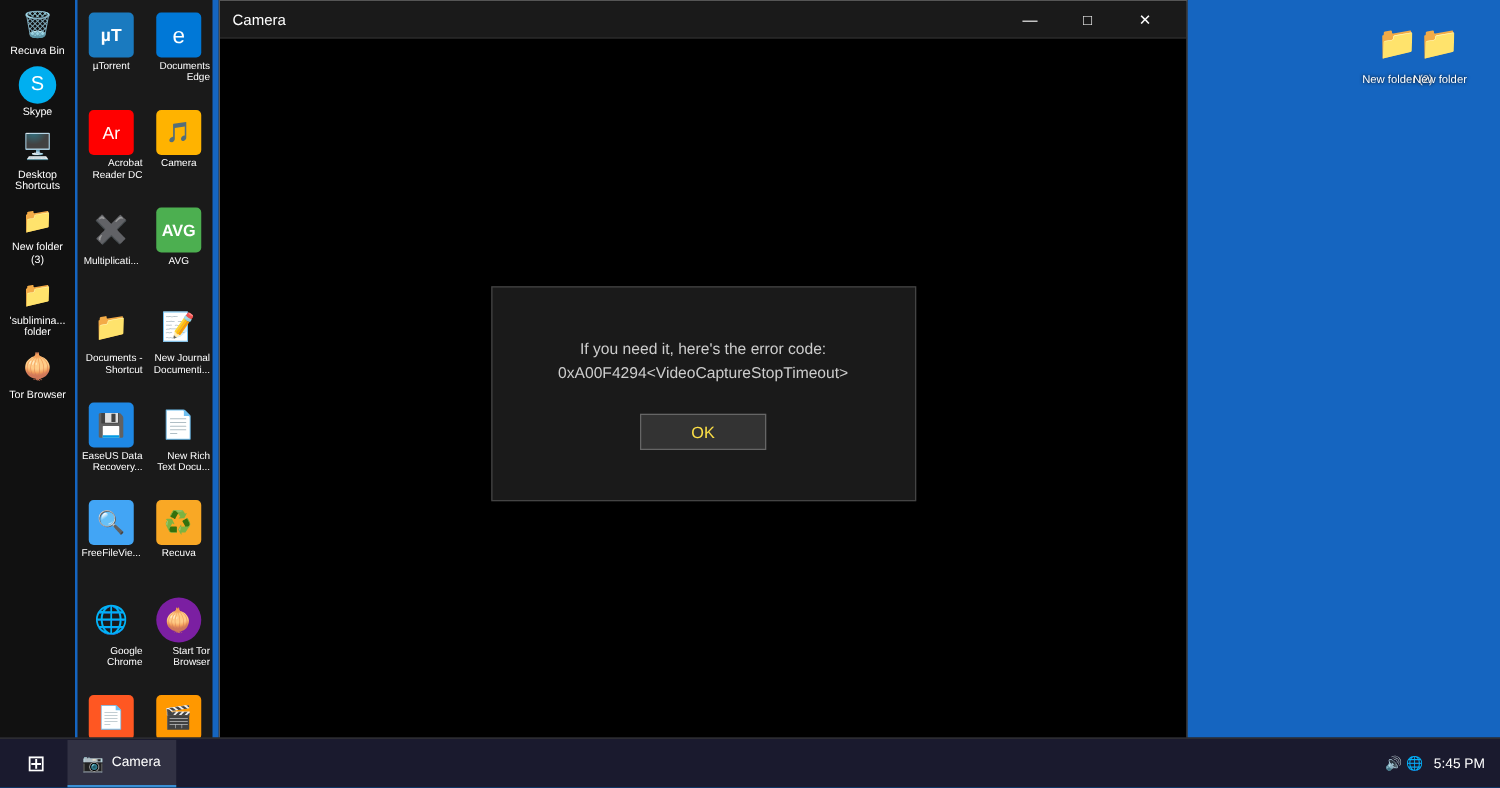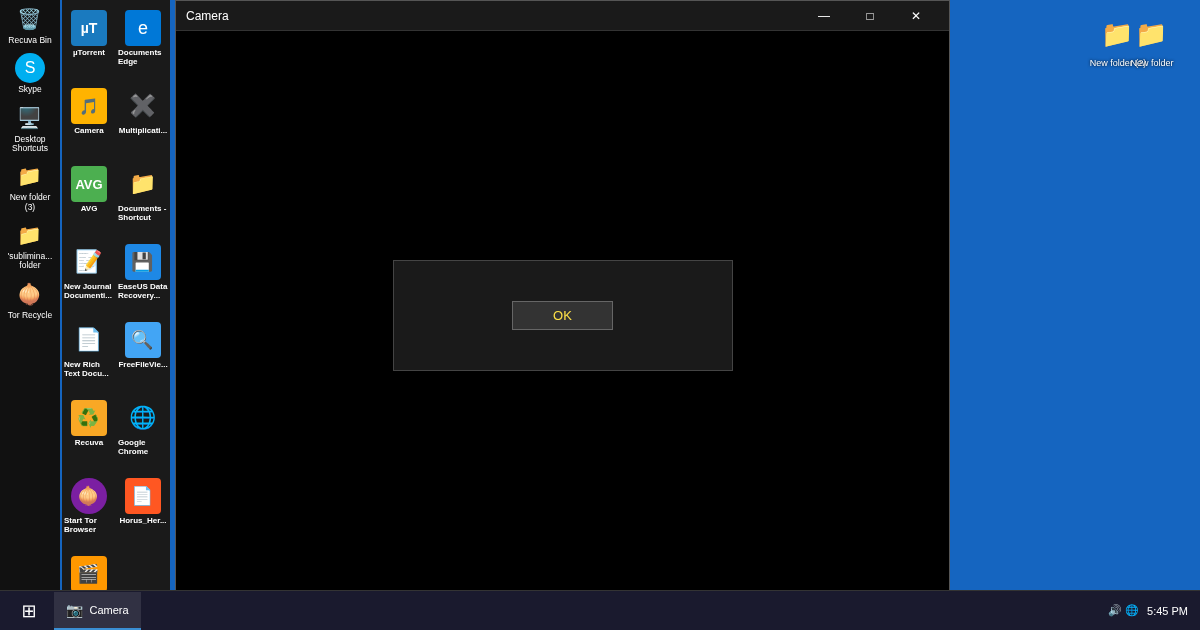--- a/index.html
+++ b/index.html
@@ -91,25 +91,24 @@
       width: 36px;
       height: 36px;
       display: flex;
       align-items: center;
       justify-content: center;
       font-size: 22px;
       margin-bottom: 3px;
     }
     .icon2 .icon-label2 {
       font-size: 8px;
-      text-align: left;
+      text-align: right;
       line-height: 1.1;
       color: #fff;
       word-break: break-word;
-      font-weight: bold;
     }
 
     
     .camera-window {
       position: absolute;
       top: 0;
       left: 175px;
       width: 775px;
       height: 600px;
       background: #000;
@@ -304,32 +303,36 @@
     <div class="desktop-icon">
       <div class="icon-img">📁</div>
       <span class="icon-label">New folder (3)</span>
     </div>
     <div class="desktop-icon">
       <div class="icon-img">📁</div>
       <span class="icon-label">'sublimina... folder</span>
     </div>
     <div class="desktop-icon">
       <div class="icon-img">🧅</div>
-      <span class="icon-label">Tor Recycle</span>
+      <span class="icon-label">Tor Browser</span>
     </div>
   </div>
 
   <div class="icon-panel-2">
     <div class="icon2">
       <div class="icon-img2" style="background:#1a7abf;border-radius:4px;color:#fff;font-weight:bold;font-size:14px;">µT</div>
       <span class="icon-label2">µTorrent</span>
     </div>
     <div class="icon2">
       <div class="icon-img2" style="background:#0078D7;border-radius:4px;color:#fff;font-size:18px;">e</div>
       <span class="icon-label2">Documents Edge</span>
+    </div>
+    <div class="icon2">
+      <div class="icon-img2" style="background:#FF0000;border-radius:4px;color:#fff;font-size:14px;">Ar</div>
+      <span class="icon-label2">Acrobat Reader DC</span>
     </div>
     <div class="icon2">
       <div class="icon-img2" style="background:#FFB300;border-radius:4px;font-size:16px;">🎵</div>
       <span class="icon-label2">Camera</span>
     </div>
     <div class="icon2">
       <div class="icon-img2" style="font-size:22px;">✖️</div>
       <span class="icon-label2">Multiplicati...</span>
     </div>
     <div class="icon2">
@@ -390,20 +393,24 @@
     <div class="camera-titlebar">
       <span class="camera-title-text">Camera</span>
       <div class="titlebar-buttons">
         <button class="tb-btn">—</button>
         <button class="tb-btn">□</button>
         <button class="tb-btn close-btn">✕</button>
       </div>
     </div>
     <div class="camera-content">
       <div class="error-dialog">
+        <div class="error-message">
+          <span>If you need it, here's the error code:</span><br>
+          <span>0xA00F4294&lt;VideoCaptureStopTimeout&gt;</span>
+        </div>
         <button class="ok-button">OK</button>
       </div>
     </div>
   </div>
 
   <div class="right-icons">
     <div class="right-icon">
       <div class="ri-img">📁</div>
       <span class="ri-label">New folder (2)</span>
     </div>

